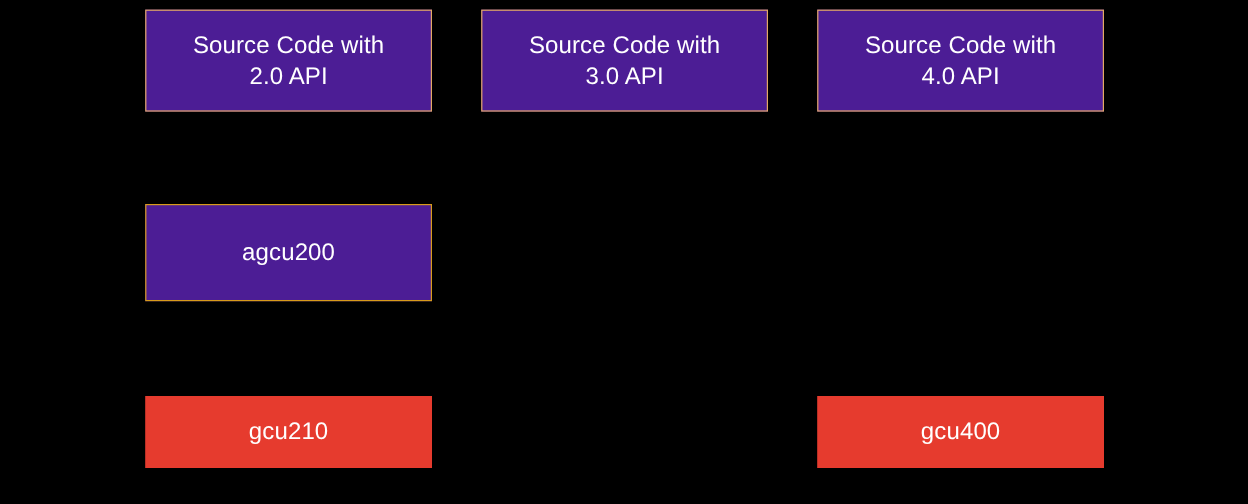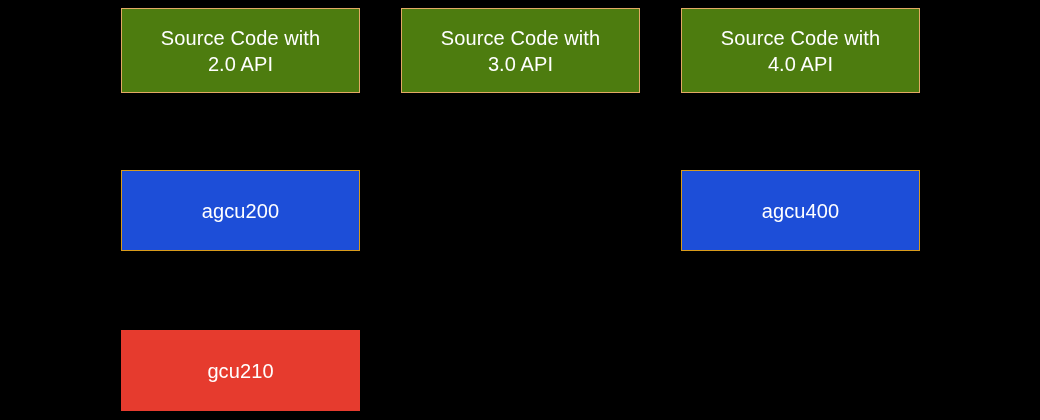--- a/index.html
+++ b/index.html
@@ -30,52 +30,52 @@
     color: #ffffff;
     font-size: 20px;
     font-weight: 400;
     line-height: 26px;
     letter-spacing: 0.1px;
     white-space: pre-line;
     -webkit-font-smoothing: antialiased;
   }
   
   .node-box.layer-api {
-    background: #4d7c0f;
+    background: #4c1d95;
     border: 1px solid #E3A964;
   }
   
   .node-box.layer-agcu {
-    background: #1d4ed8;
+    background: #4c1d95;
     border: 1px solid #D89B1C;
   }
   
   .node-box.layer-gcu {
     background: #E63B2E;
     border: 0 none;
   }
   
   .col-1 { left: 121px; width: 239px; }
   .col-2 { left: 401px; width: 239px; }
   .col-3 { left: 681px; width: 239px; }
   
   .row-1 { top: 8px;   height: 85px; }
   .row-2 { top: 170px; height: 81px; }
-  .row-3 { top: 330px; height: 81px; }
+  .row-3 { top: 330px; height: 60px; }
 </style>
 </head>
 <body>
 
 <div id="diagram-canvas">
 
   <div class="node-box layer-api col-1 row-1">Source Code with
 2.0 API</div>
   <div class="node-box layer-api col-2 row-1">Source Code with
 3.0 API</div>
   <div class="node-box layer-api col-3 row-1">Source Code with
 4.0 API</div>
 
   <div class="node-box layer-agcu col-1 row-2">agcu200</div>
-  <div class="node-box layer-agcu col-3 row-2">agcu400</div>
 
   <div class="node-box layer-gcu col-1 row-3">gcu210</div>
+  <div class="node-box layer-gcu col-3 row-3">gcu400</div>
 
 </div>
 
 </body></html>

